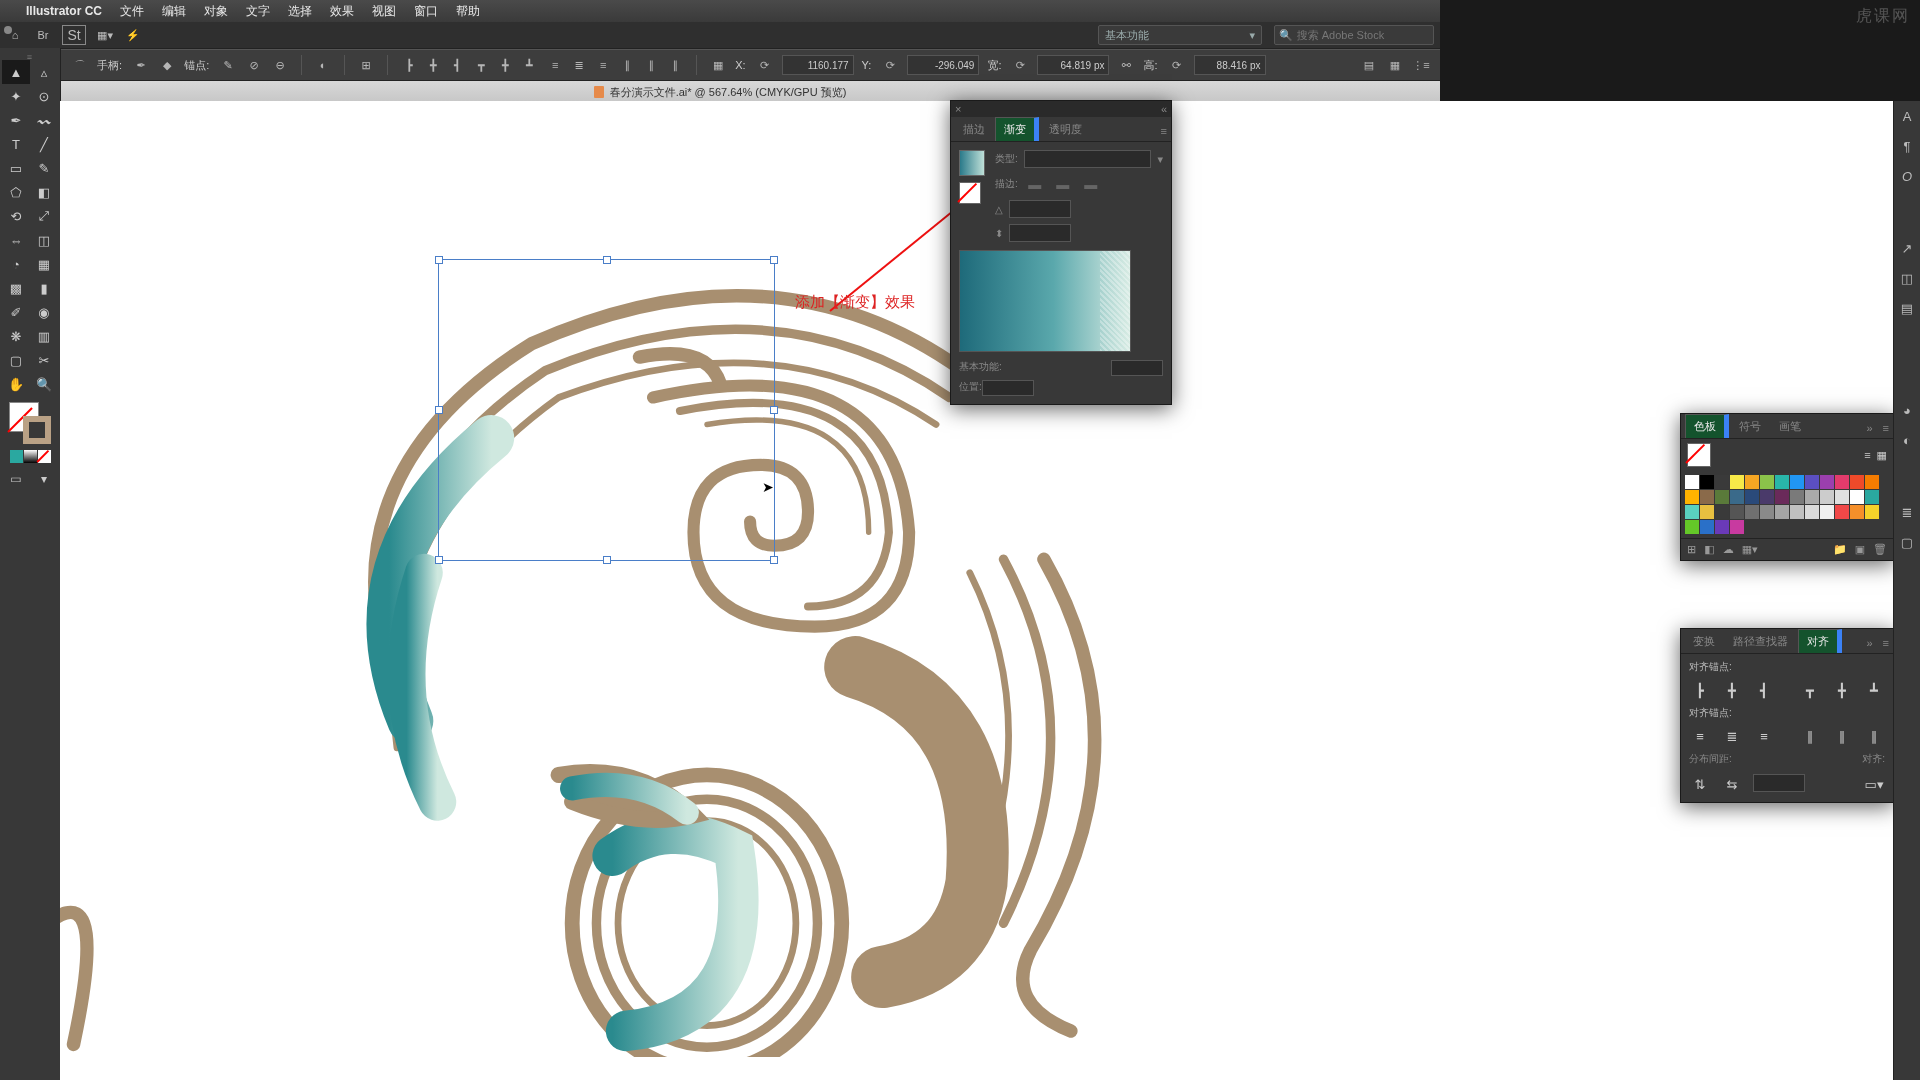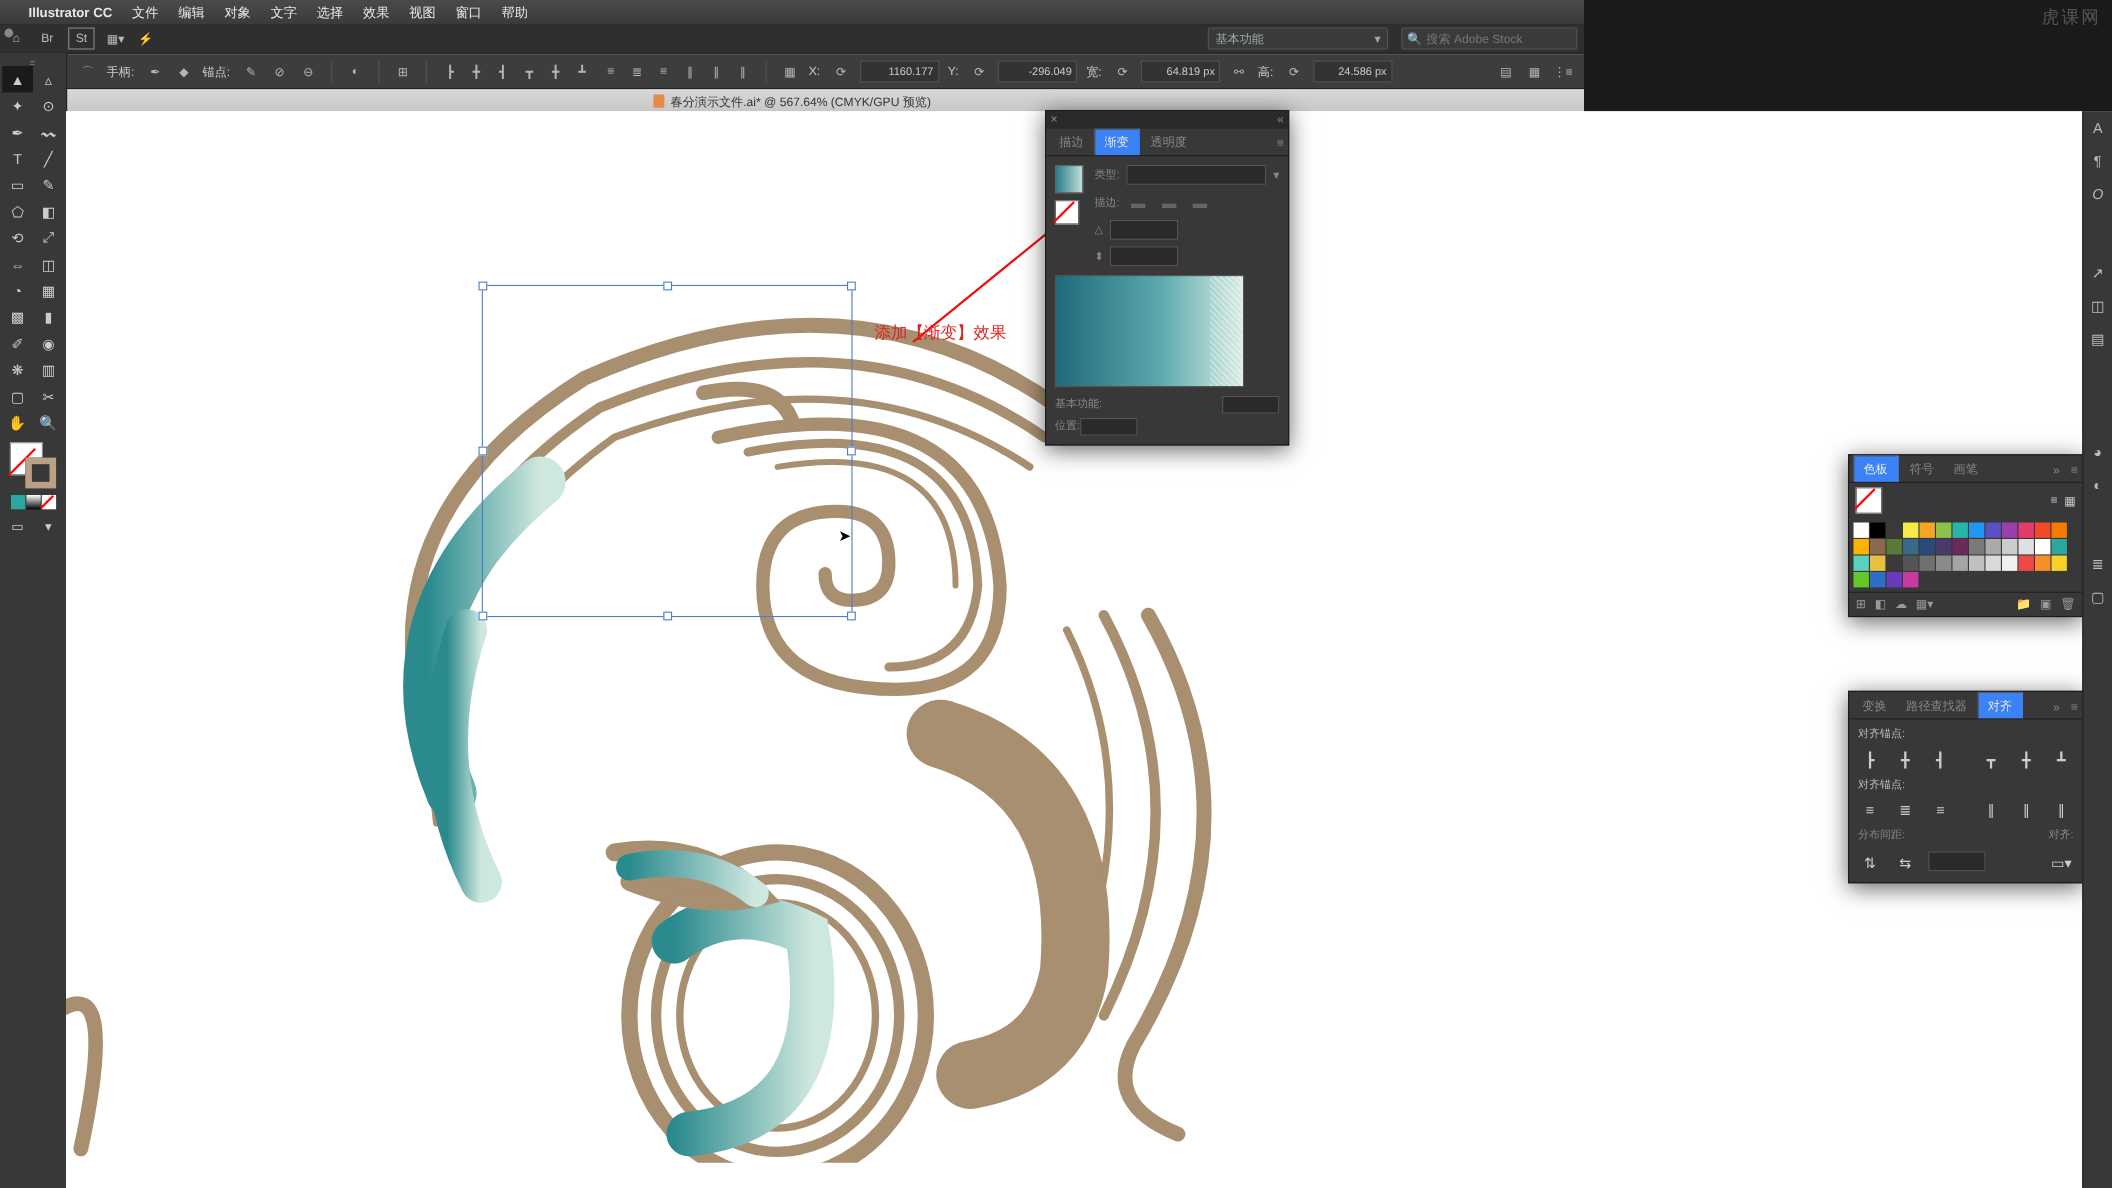--- a/index.html
+++ b/index.html
@@ -38,21 +38,21 @@
 .art{position:absolute;left:0;top:0;right:0;bottom:0}
 .sel-box{position:absolute;border:1px solid #4a7ec8}
 .sel-box .h{position:absolute;width:6px;height:6px;background:#fff;border:1px solid #4a7ec8;margin:-4px}
 .annot{position:absolute;color:#d22;font-size:15px;font-family:"SimSun","STSong",serif}
 .arrow{position:absolute;pointer-events:none}
 .cursor{position:absolute;font-size:14px;color:#000}
 .panel{position:absolute;background:#383838;border:1px solid #1a1a1a;box-shadow:0 4px 20px rgba(0,0,0,.6);color:#ccc;font-size:11px}
 .panel .titlebar{height:16px;background:#2a2a2a;display:flex;align-items:center;padding:0 4px;justify-content:space-between}
 .panel .tabs{display:flex;height:24px;align-items:end;border-bottom:1px solid #222;padding-left:4px;gap:2px}
 .panel .tab{padding:4px 8px;color:#888;font-size:11px}
-.panel .tab.active{color:#e8e8e8;background:#3b82f6;border-top:1px solid #555;border-left:1px solid #555;border-right:2px solid #3b82f6}
+.panel .tab.active{color:#e8e8e8;background:#14532d;border-top:1px solid #555;border-left:1px solid #555;border-right:5px solid #3b82f6}
 .panel .body{padding:8px}
 .grad-thumb{width:24px;height:24px;background:linear-gradient(90deg,#2a7a8a,#bfe0d8);border:1px solid #666}
 .nostroke{width:20px;height:20px;background:#fff;position:relative;border:1px solid #666}
 .nostroke:after{content:"";position:absolute;left:-2px;top:18px;width:26px;height:2px;background:red;transform:rotate(-45deg);transform-origin:left}
 .grad-preview{width:170px;height:100px;background:linear-gradient(90deg,#1e6a7a 0%,#5aa8ac 55%,#d8ece4 100%);margin:8px 0;border:1px solid #555;position:relative}
 .grad-preview:after{content:"";position:absolute;right:0;top:0;bottom:0;width:30px;background:repeating-linear-gradient(45deg,rgba(255,255,255,.3) 0 2px,transparent 2px 4px)}
 .dimlbl{color:#888;font-size:10px}
 .swatches-grid{display:flex;flex-wrap:wrap;gap:1px;padding:4px}
 .swatches-grid .c{width:14px;height:14px}
 .rt-dock{position:absolute;right:0;top:101px;width:26px;bottom:0;background:#383838;border-left:1px solid #222;display:flex;flex-direction:column;align-items:center;padding-top:6px;gap:12px}
@@ -76,21 +76,21 @@
   <span>视图</span>
   <span>窗口</span>
   <span>帮助</span>
 </div>
 
 <div class="appbar">
   <span class="close-dot"></span>
   <div class="seg">
     <span class="ico">⌂</span>
     <span class="ico">Br</span>
-    <span class="ico" style="border:1px solid #888;font-size:11px;padding:0 2px">St</span>
+    <span class="ico" style="border:1px solid #888;font-size:14px;padding:0 2px">St</span>
     <span class="ico">▦▾</span>
     <span class="ico">⚡</span>
   </div>
   <div style="flex:1"></div>
   <div class="essentials">
     <span>基本功能</span>
       <span>▾</span>
   </div>
   <div class="search">
     <span>🔍</span>
@@ -137,21 +137,21 @@
   <span class="num">1160.177</span>
   <span class="lbl">Y:</span>
   <span class="btn">⟳</span>
   <span class="num">-296.049</span>
   <span class="lbl">宽:</span>
   <span class="btn">⟳</span>
   <span class="num">64.819 px</span>
   <span class="btn">⚯</span>
   <span class="lbl">高:</span>
   <span class="btn">⟳</span>
-  <span class="num">24.586 px</span>
+  <span class="num">88.416 px</span>
   <div style="flex:1"></div>
   <span class="btn">▤</span>
   <span class="btn">▦</span>
   <span class="btn">⋮≡</span>
 </div>
 
 <div class="tabbar">
   <span class="doc-ico"></span>
   <span>春分演示文件.ai* @ 567.64% (CMYK/GPU 预览)</span>
 </div>

